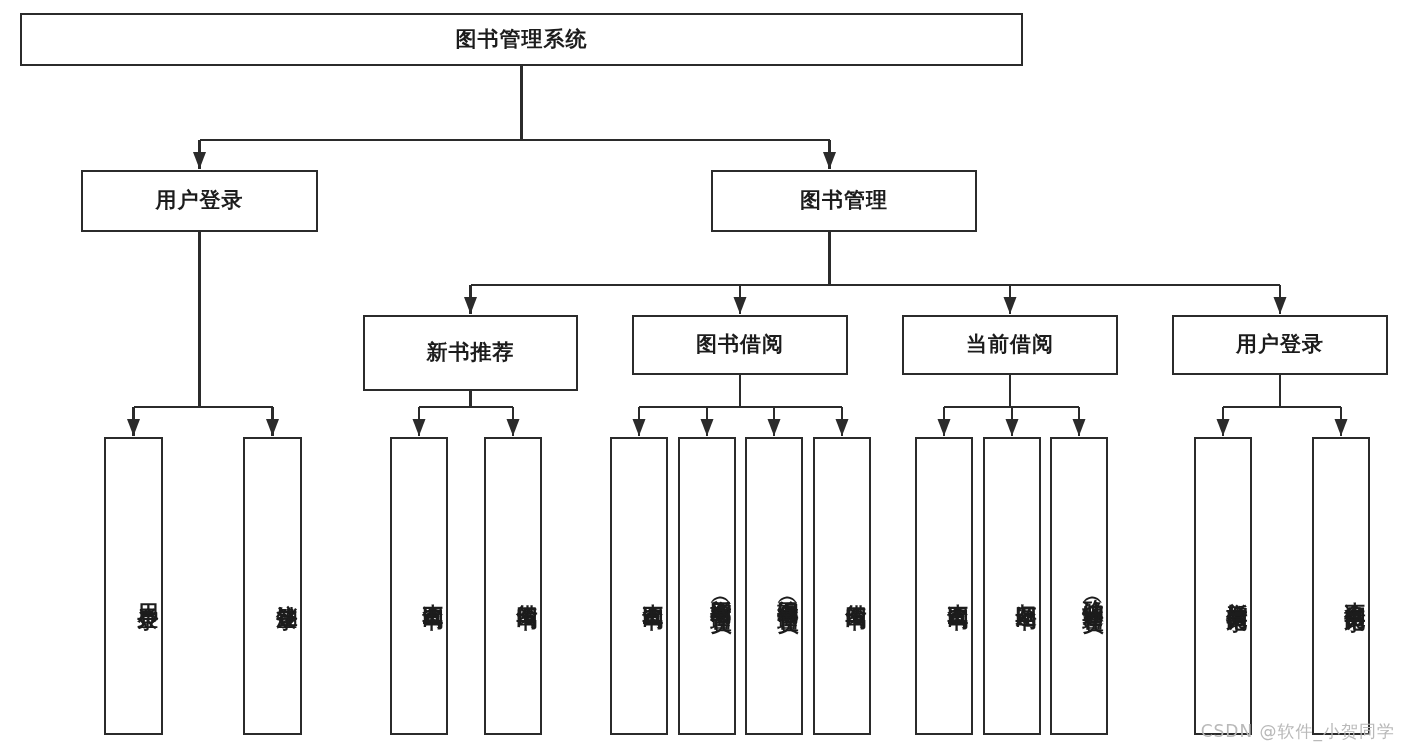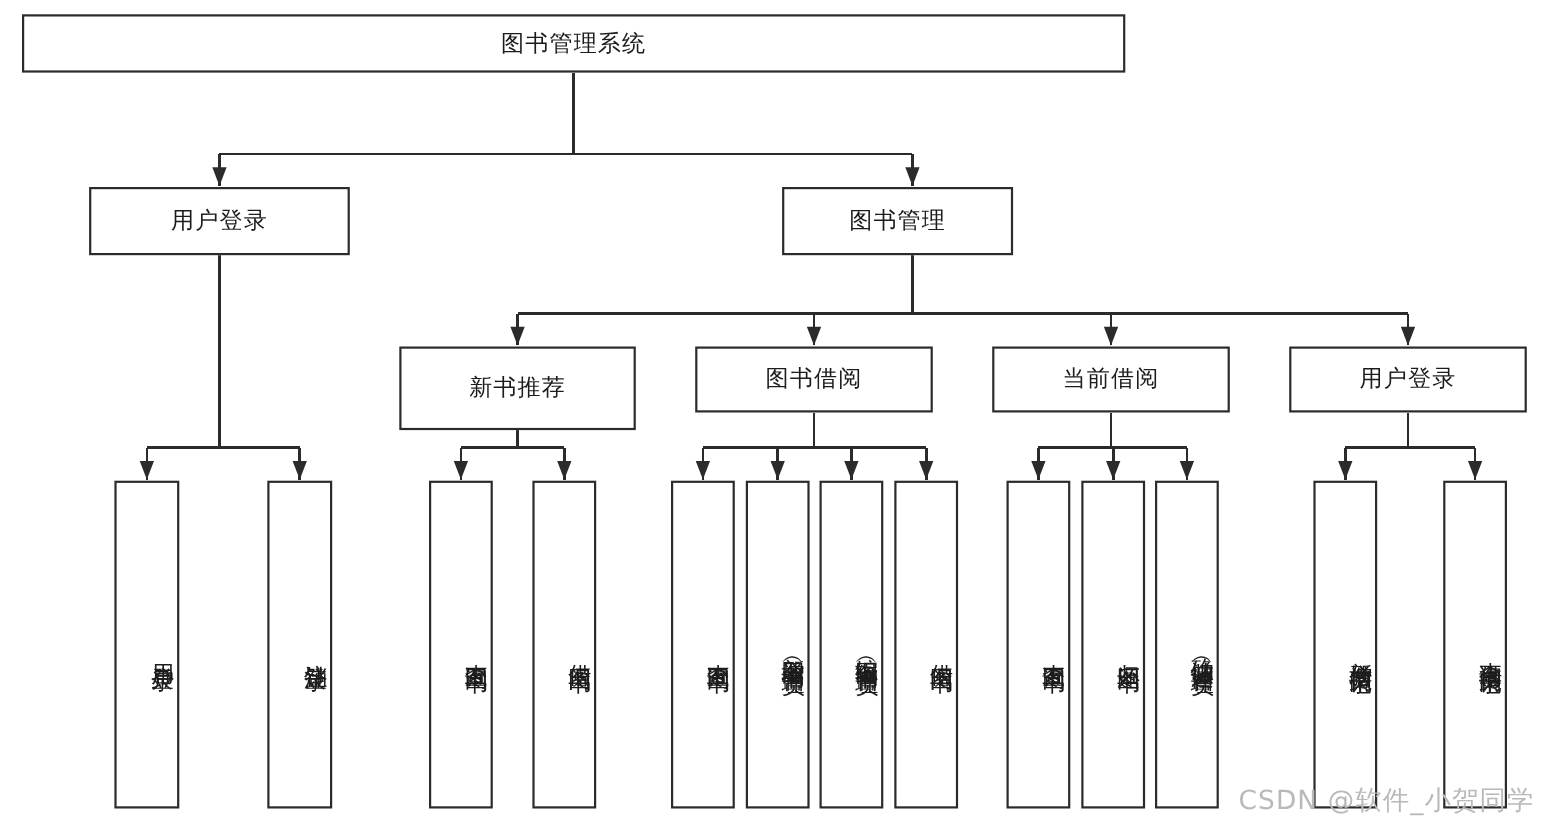--- a/index.html
+++ b/index.html
@@ -23,20 +23,21 @@
   .node{
     position:absolute;
     box-sizing:border-box;
     background:#ffffff;
     border:2px solid #2b2b2b;
     display:flex;
     align-items:center;
     justify-content:center;
     color:#1c1c1c;
     z-index:2;
+    font-weight:bold;
   }
   .node.horiz{
     font-size:21px;
     letter-spacing:1px;
     line-height:1.2;
   }
   .node.vert{
     writing-mode:vertical-rl;
     text-orientation:upright;
     font-size:21px;
@@ -51,21 +52,21 @@
     white-space:pre-line;
   }
   .node.vert .txt{
     writing-mode:vertical-rl;
     text-orientation:upright;
   }
   #watermark{
     position:absolute;
     right:10px;
     bottom:4px;
-    font-size:24px;
+    font-size:17px;
     color:#b9b9b9;
     letter-spacing:1px;
     z-index:3;
     white-space:nowrap;
     font-family:"DejaVu Sans","Liberation Sans",sans-serif;
   }
 </style>
 </head>
 <body>
 
@@ -126,21 +127,21 @@
       <polygon points="1334.5,419 1347.5,419 1341,436" fill="#2b2b2b"></polygon>
     </svg>
 
   <div class="node horiz" style="left: 20px; top: 13px; width: 1003px; height: 53px;">
     <span class="txt">图书管理系统</span>
   </div>
 
   <div class="node horiz" style="left: 81px; top: 170px; width: 237px; height: 62px;">
     <span class="txt">用户登录</span>
   </div>
-  <div class="node horiz" style="left: 711px; top: 170px; width: 210px; height: 62px;">
+  <div class="node horiz" style="left: 711px; top: 170px; width: 266px; height: 62px;">
     <span class="txt">图书管理</span>
   </div>
 
   <div class="node horiz" style="left: 363px; top: 315px; width: 215px; height: 76px;">
     <span class="txt">新书推荐</span>
   </div>
   <div class="node horiz" style="left: 902px; top: 315px; width: 216px; height: 60px;">
     <span class="txt">当前借阅</span>
   </div>
   <div class="node horiz" style="left: 632px; top: 315px; width: 216px; height: 60px;">

